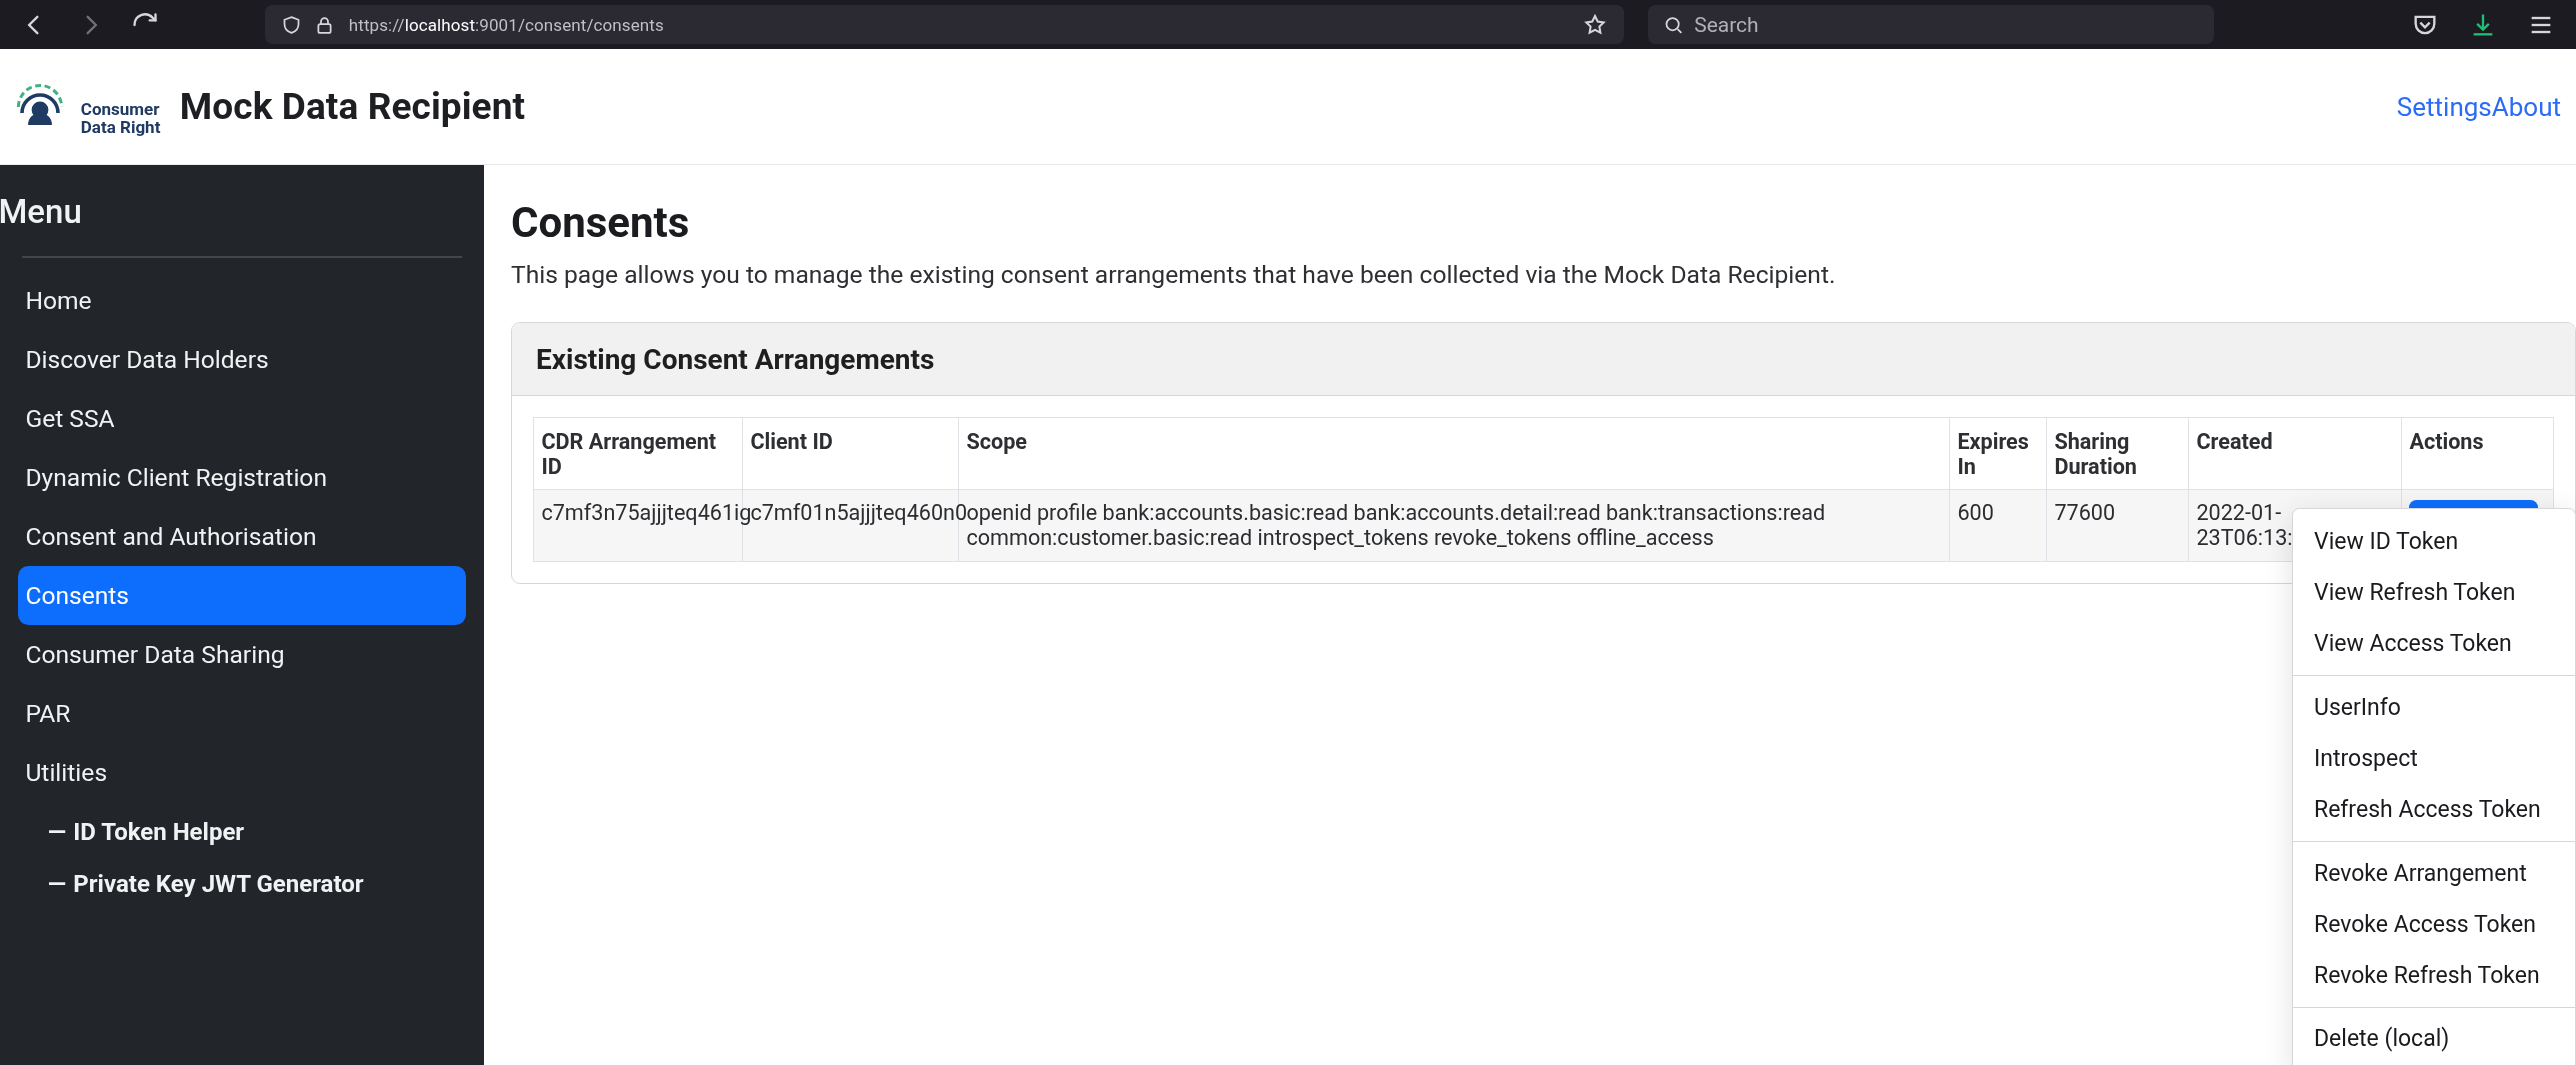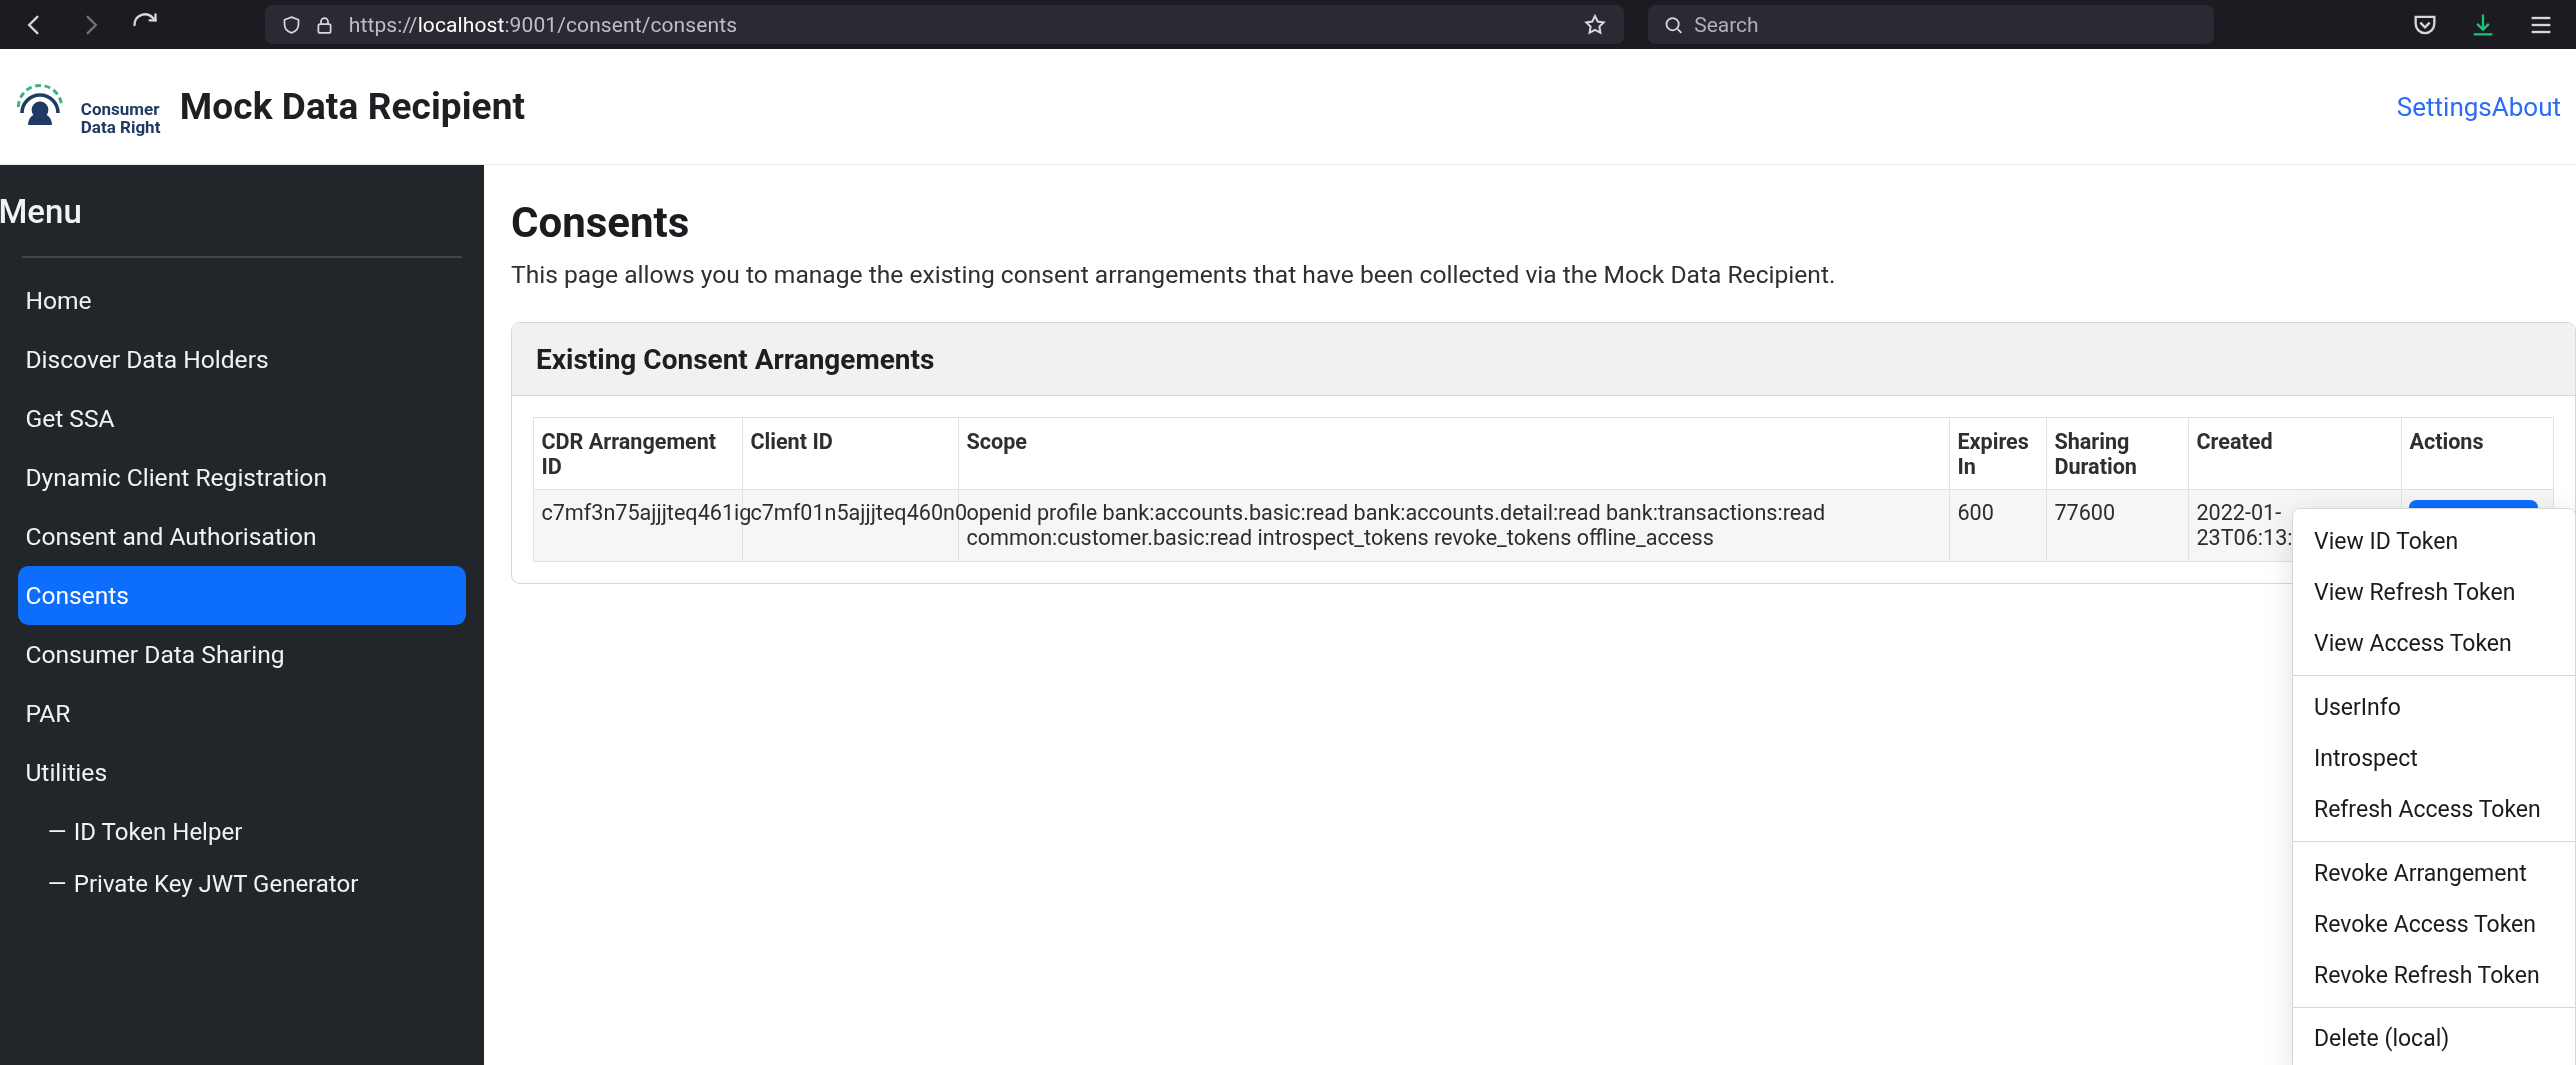--- a/index.html
+++ b/index.html
@@ -21,21 +21,21 @@
   }
 
   html, body { margin:0; padding:0; font-family: -apple-system, BlinkMacSystemFont, "Segoe UI", Roboto, Helvetica, Arial, sans-serif; }
   body { background:#fff; color:var(--content-text); height:1065px; width:2576px; overflow:hidden; }
 
   
   .browser-bar { background:var(--browser-chrome); height:49px; display:flex; align-items:center; padding:0 21px; gap:24px; color:var(--browser-text); }
   .bb-nav { display:flex; align-items:center; gap:27px; }
   .bb-icon { display:inline-flex; width:28px; height:28px; align-items:center; justify-content:center; color:#d7d7db; }
   .bb-icon svg { width:28px; height:28px; display:block; }
-  .bb-addr { flex:0 0 auto; width:1326px; margin-left:82px; background:var(--browser-input); height:39px; border-radius:7.4px; display:flex; align-items:center; padding:0 16.4px; gap:13.4px; font-size:21px; }
+  .bb-addr { flex:0 0 auto; width:1326px; margin-left:82px; background:var(--browser-input); height:39px; border-radius:7.4px; display:flex; align-items:center; padding:0 16.4px; gap:13.4px; font-size:17px; }
   .bb-addr .addr-icons { display:flex; gap:12px; align-items:center; }
   .bb-addr .addr-text { flex:1; color:#bfbfc7; letter-spacing:0.1px; }
   .bb-addr .addr-text .strong { color:#fefefe; }
   .bb-addr .star-wrap { flex:0 0 auto; display:flex; align-items:center; }
   .bb-search { flex:0 0 auto; width:536px; background:var(--browser-input); height:39px; border-radius:7.4px; display:flex; align-items:center; padding:0 15px; gap:10.4px; font-size:21px; color:#b0b0b8; }
   .bb-right { margin-left:auto; display:flex; align-items:center; gap:30px; padding-left:30px; }
 
   
   .app-header { background:var(--app-header-bg); height:115px; display:flex; align-items:center; padding:0 0 0 10.4px; border-bottom:0.7px solid #eaeaea; }
   .app-logo { display:flex; align-items:flex-end; gap:10.4px; }
@@ -48,21 +48,21 @@
   
   .body-row { display:flex; height:calc(1065px - 49px - 115px); }
 
   
   .sidebar { width:484px; background:var(--sidebar-bg); color:var(--sidebar-text); padding:27px 0 0 0; }
   .sidebar-title { font-size:33px; font-weight:500; padding:0 22.3px 25px 0; margin-left:-1.5px; }
   .sidebar-divider { height:1.5px; background:var(--sidebar-divider); margin:0 22.3px 13.4px 22.3px; }
   .sidebar-links { padding:0 18px 0 18px; display:flex; flex-direction:column; gap:0; }
   .side-link { font-size:24.6px; padding:15px 7.4px; border-radius:10.4px; cursor:pointer; }
   .side-link.active { background:var(--primary-blue); color:#fff; }
-  .sub-list { padding-left:22.3px; padding-top:4.5px; display:flex; flex-direction:column; }
+  .sub-list { padding-left:22.3px; padding-top:4.5px; display:flex; flex-direction:column;font-weight:bold; }
   .side-sub { font-size:24px; padding:12px 7.4px; cursor:pointer; }
   .side-sub::before { content:"— "; letter-spacing:0.7px; }
 
   
   .main { flex:1; padding:33px 0 0 27px; position:relative; }
   .page-title { font-size:42px; font-weight:700; margin:0 0 13.4px 0; color:#1a1c20; }
   .page-desc { font-size:24.6px; margin:0 0 33px 0; color:#2e2f33; }
   .card { border:1.5px solid var(--card-stroke); border-radius:9px; overflow:visible; }
   .card-header { background:var(--card-header-bg); padding:19.4px 24px; font-size:28px; font-weight:700; color:#1f1f1f; border-bottom:1.5px solid var(--card-stroke); border-radius:9px 9px 0 0;}
   .card-body { padding:21px; }

